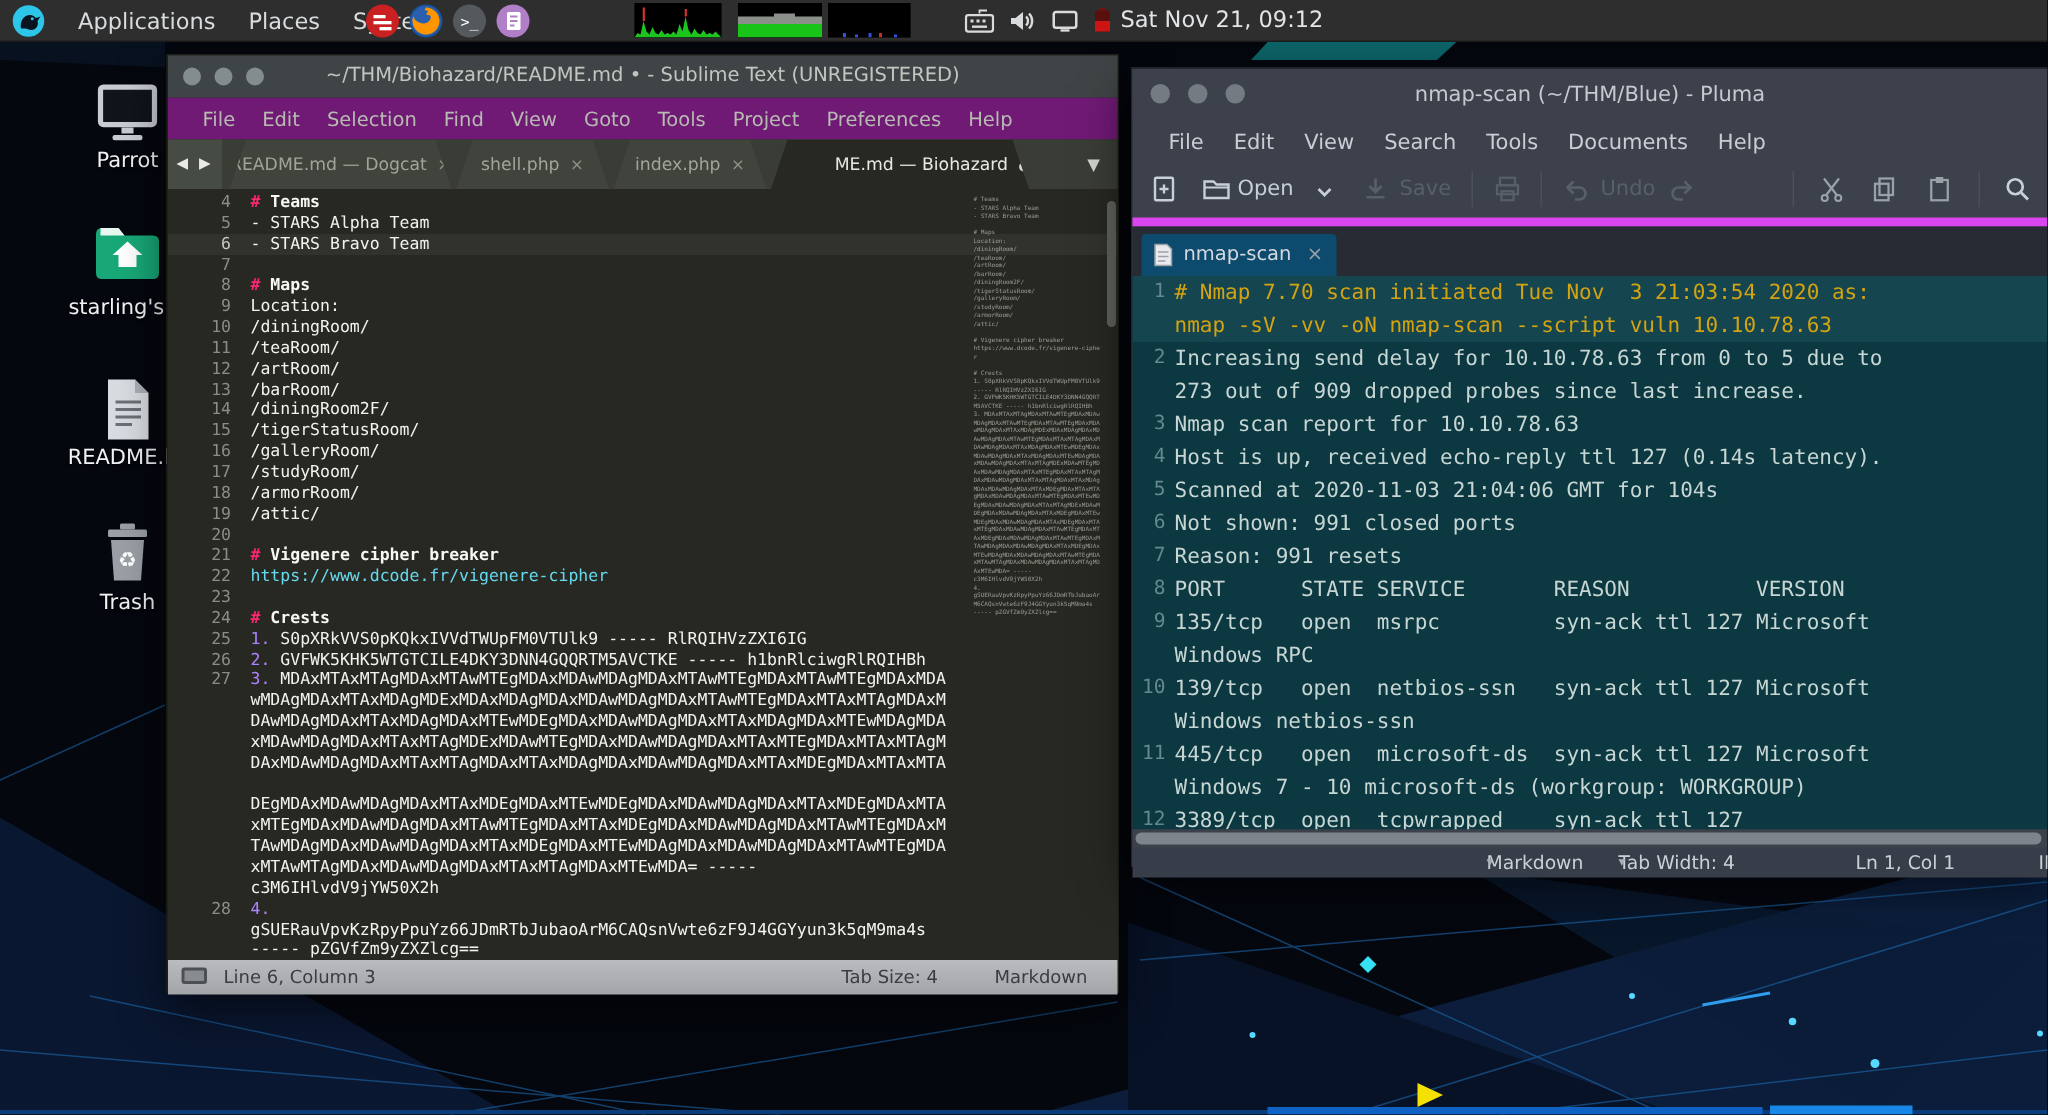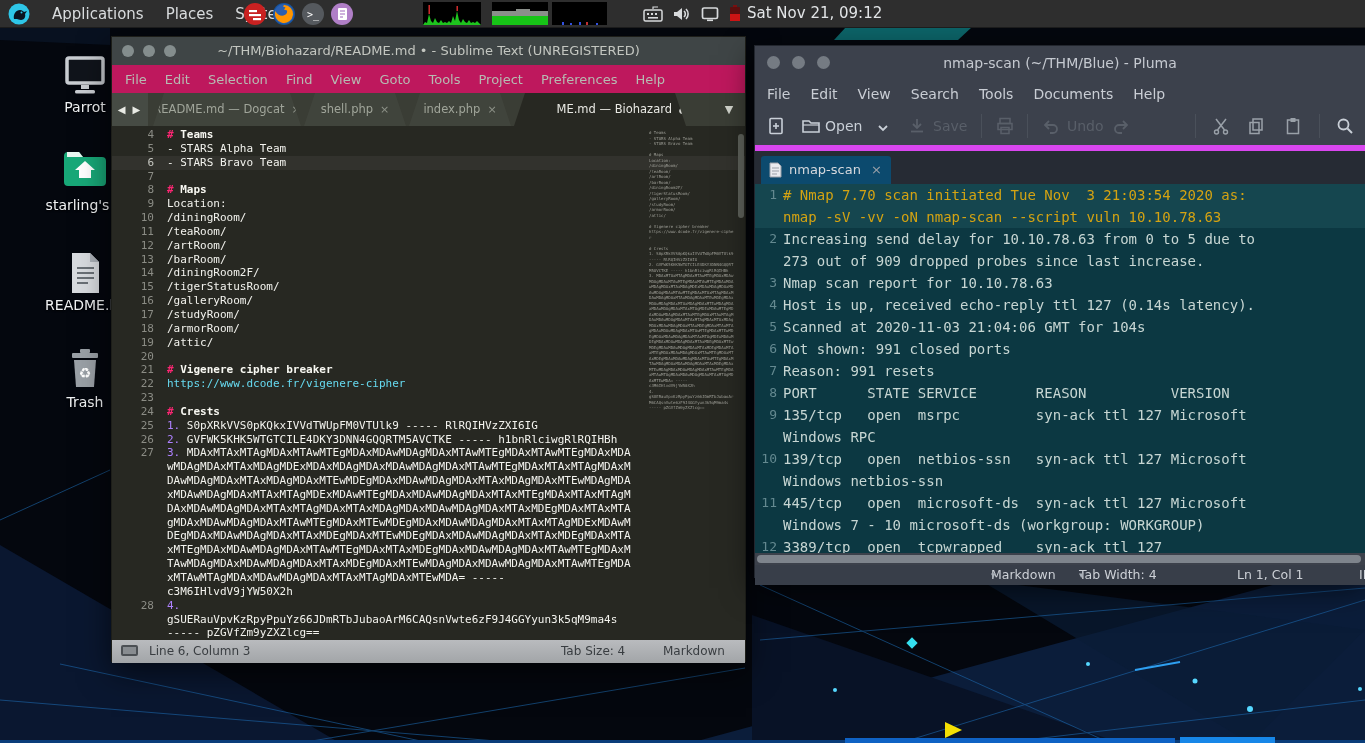--- a/index.html
+++ b/index.html
@@ -28,21 +28,21 @@
   .dlabel{z-index:1;left:25px;width:120px;text-align:center;color:#f0f2f4;font-size:14px;
           text-shadow:0 1px 2px #000;white-space:nowrap;}
 
   
   #sublime{left:111px;top:36px;width:635px;height:626px;z-index:2;background:#272822;
            box-shadow:0 10px 30px rgba(0,0,0,.6);border:1px solid #1d1e19;box-sizing:border-box;}
   #stitle{height:28px;background:#3f4546;position:relative;}
   .scircle{width:12px;height:12px;border-radius:50%;background:#848d8d;position:absolute;top:8px;}
   #stitle .t{position:absolute;left:0;right:0;top:0;height:28px;line-height:28px;text-align:center;
              color:#c3c6c0;font-size:13px;}
-  #smenu{height:28px;background:#be185d;line-height:28px;padding-left:4px;white-space:nowrap;}
+  #smenu{height:28px;background:#701a75;line-height:28px;padding-left:14px;white-space:nowrap;}
   .sm-item{display:inline-block;padding:0 9px;color:#b7bbb2;font-size:13px;}
   #stabs{height:33px;background:#3a3d35;position:relative;}
   #stab-arrows{position:absolute;left:0;top:0;width:36px;height:33px;background:#464b44;
                color:#e8eae4;font-size:10px;text-align:center;line-height:33px;letter-spacing:2px;}
   #stab-row{position:absolute;left:38px;top:0;height:33px;display:flex;}
   .stab{height:33px;line-height:33px;color:#a0a59a;font-size:11.5px;text-align:center;
         clip-path:polygon(11px 0,calc(100% - 11px) 0,100% 100%,0 100%);
         background:#40443c;margin-left:3px;white-space:nowrap;overflow:hidden;}
   .stab .badge{margin-left:7px;color:#8d9288;font-size:11px;}
   .stab.active{background:#272822;color:#e9e9e4;}
@@ -77,21 +77,21 @@
   #sstatus .tabsize{position:absolute;left:449px;top:0;line-height:23px;}
   #sstatus .syntax{position:absolute;left:551px;top:0;line-height:23px;}
 
   
   #pluma{left:754px;top:45px;width:611px;height:533px;z-index:3;background:#3c414c;
          box-shadow:0 10px 30px rgba(0,0,0,.65);border:1px solid #22262e;border-right:none;box-sizing:border-box;}
   #ptitle{height:34px;position:relative;background:#3c414c;}
   .pcircle{width:13px;height:13px;border-radius:50%;background:#757b83;position:absolute;top:10px;}
   #ptitle .t{position:absolute;left:0;right:0;top:0;height:34px;line-height:34px;text-align:center;
              color:#c5c9d0;font-size:14px;}
-  #pmenu{height:27px;line-height:27px;padding-left:2px;white-space:nowrap;}
+  #pmenu{height:27px;line-height:27px;padding-left:14px;white-space:nowrap;}
   .pm-item{display:inline-block;padding:0 10px;color:#c9cdd4;font-size:14px;}
   #ptool{height:38px;position:relative;border-bottom:6px solid #d946ef;}
   .ticon{position:absolute;top:9px;width:20px;height:20px;}
   .tlabel{position:absolute;top:0;line-height:38px;font-size:14px;}
   .en{color:#c9cfd7;} .mid{color:#9aa1a9;} .dis{color:#595f69;}
   .tsep{position:absolute;top:7px;width:1px;height:24px;background:#4a505a;}
   #ptabs{height:33px;background:#262b34;position:relative;}
   #ptab{position:absolute;left:6px;top:5px;width:130px;height:28px;background:#0c4a6e;
         border-radius:3px 3px 0 0;color:#d5d8dd;font-size:13px;line-height:28px;}
   #ptab .doc{position:absolute;left:8px;top:6px;}
@@ -323,21 +323,21 @@
         <div class="srow"><span class="sgut">22</span><span class="stext tok-link">https://www.dcode.fr/vigenere-cipher</span></div>
         <div class="srow"><span class="sgut">23</span><span class="stext"></span></div>
         <div class="srow"><span class="sgut">24</span><span class="stext"><span class="tok-hash">#</span><span class="tok-head"> Crests</span></span></div>
         <div class="srow"><span class="sgut">25</span><span class="stext"><span class="tok-num">1.</span><span> S0pXRkVVS0pKQkxIVVdTWUpFM0VTUlk9 ----- RlRQIHVzZXI6IG</span></span></div>
         <div class="srow"><span class="sgut">26</span><span class="stext"><span class="tok-num">2.</span><span> GVFWK5KHK5WTGTCILE4DKY3DNN4GQQRTM5AVCTKE ----- h1bnRlciwgRlRQIHBh</span></span></div>
         <div class="srow"><span class="sgut">27</span><span class="stext"><span class="tok-num">3.</span><span> MDAxMTAxMTAgMDAxMTAwMTEgMDAxMDAwMDAgMDAxMTAwMTEgMDAxMTAwMTEgMDAxMDA</span></span></div>
         <div class="srow"><span class="sgut"></span><span class="stext">wMDAgMDAxMTAxMDAgMDExMDAxMDAgMDAxMDAwMDAgMDAxMTAwMTEgMDAxMTAxMTAgMDAxM</span></div>
         <div class="srow"><span class="sgut"></span><span class="stext">DAwMDAgMDAxMTAxMDAgMDAxMTEwMDEgMDAxMDAwMDAgMDAxMTAxMDAgMDAxMTEwMDAgMDA</span></div>
         <div class="srow"><span class="sgut"></span><span class="stext">xMDAwMDAgMDAxMTAxMTAgMDExMDAwMTEgMDAxMDAwMDAgMDAxMTAxMTEgMDAxMTAxMTAgM</span></div>
         <div class="srow"><span class="sgut"></span><span class="stext">DAxMDAwMDAgMDAxMTAxMTAgMDAxMTAxMDAgMDAxMDAwMDAgMDAxMTAxMDEgMDAxMTAxMTA</span></div>
-        <div class="srow"><span class="sgut"></span><span class="stext">gMDAxMDAwMDAgMDAxMTAwMTEgMDAxMTEwMDEgMDAxMDAwMDAgMDAxMTAxMTAgMDExMDAwM</span></div>
+        <div class="srow"><span class="sgut"></span></div>
         <div class="srow"><span class="sgut"></span><span class="stext">DEgMDAxMDAwMDAgMDAxMTAxMDEgMDAxMTEwMDEgMDAxMDAwMDAgMDAxMTAxMDEgMDAxMTA</span></div>
         <div class="srow"><span class="sgut"></span><span class="stext">xMTEgMDAxMDAwMDAgMDAxMTAwMTEgMDAxMTAxMDEgMDAxMDAwMDAgMDAxMTAwMTEgMDAxM</span></div>
         <div class="srow"><span class="sgut"></span><span class="stext">TAwMDAgMDAxMDAwMDAgMDAxMTAxMDEgMDAxMTEwMDAgMDAxMDAwMDAgMDAxMTAwMTEgMDA</span></div>
         <div class="srow"><span class="sgut"></span><span class="stext">xMTAwMTAgMDAxMDAwMDAgMDAxMTAxMTAgMDAxMTEwMDA= -----</span></div>
         <div class="srow"><span class="sgut"></span><span class="stext">c3M6IHlvdV9jYW50X2h</span></div>
         <div class="srow"><span class="sgut">28</span><span class="stext"><span class="tok-num">4.</span><span></span></span></div>
         <div class="srow"><span class="sgut"></span><span class="stext">gSUERauVpvKzRpyPpuYz66JDmRTbJubaoArM6CAQsnVwte6zF9J4GGYyun3k5qM9ma4s</span></div>
         <div class="srow"><span class="sgut"></span><span class="stext">----- pZGVfZm9yZXZlcg==</span></div>
       </div>
     <div id="minimap"># Teams

